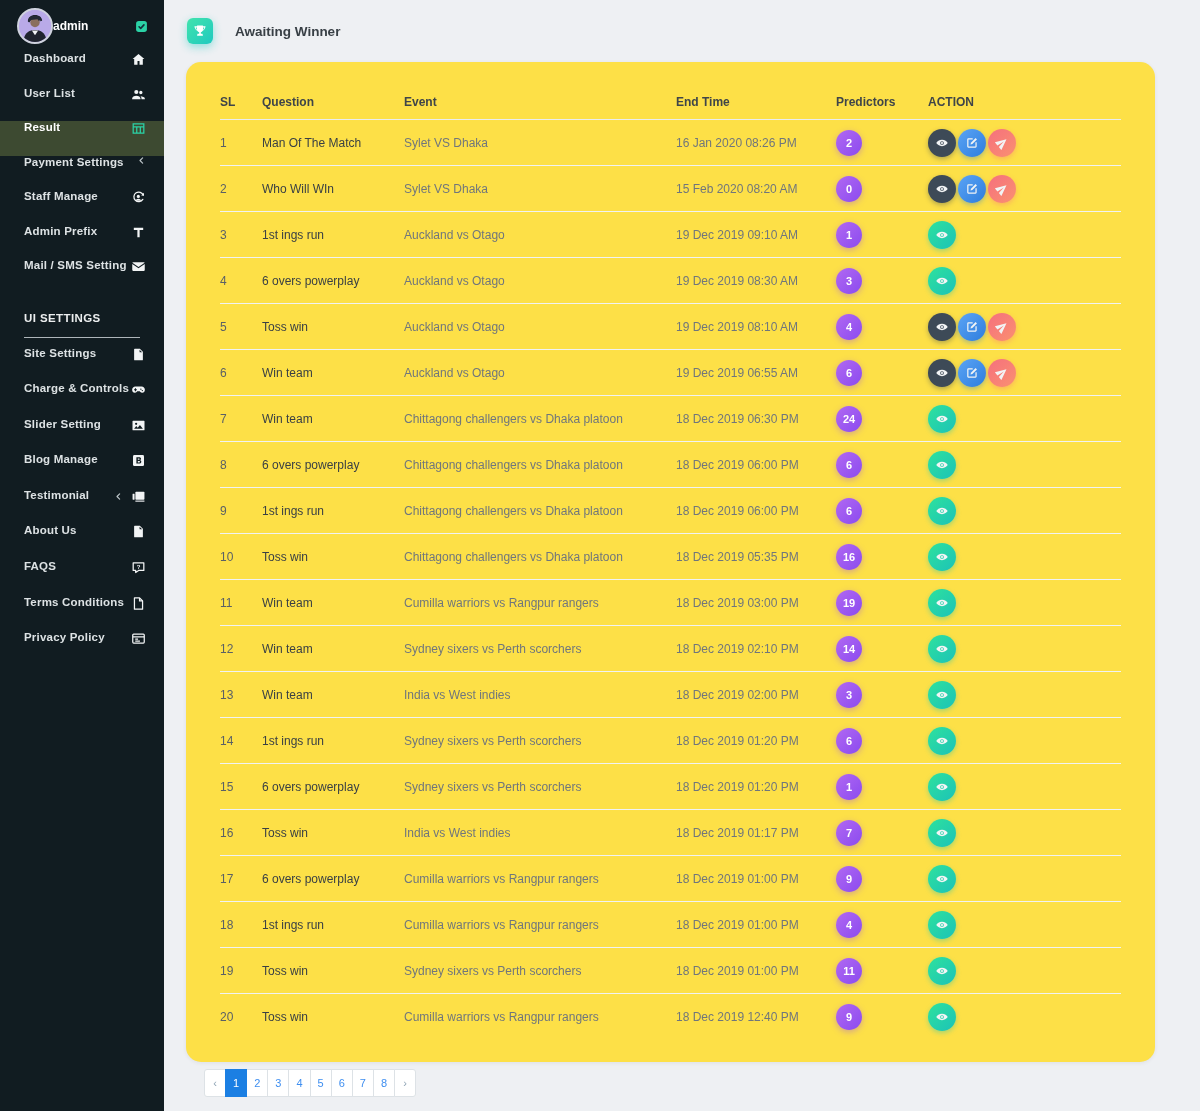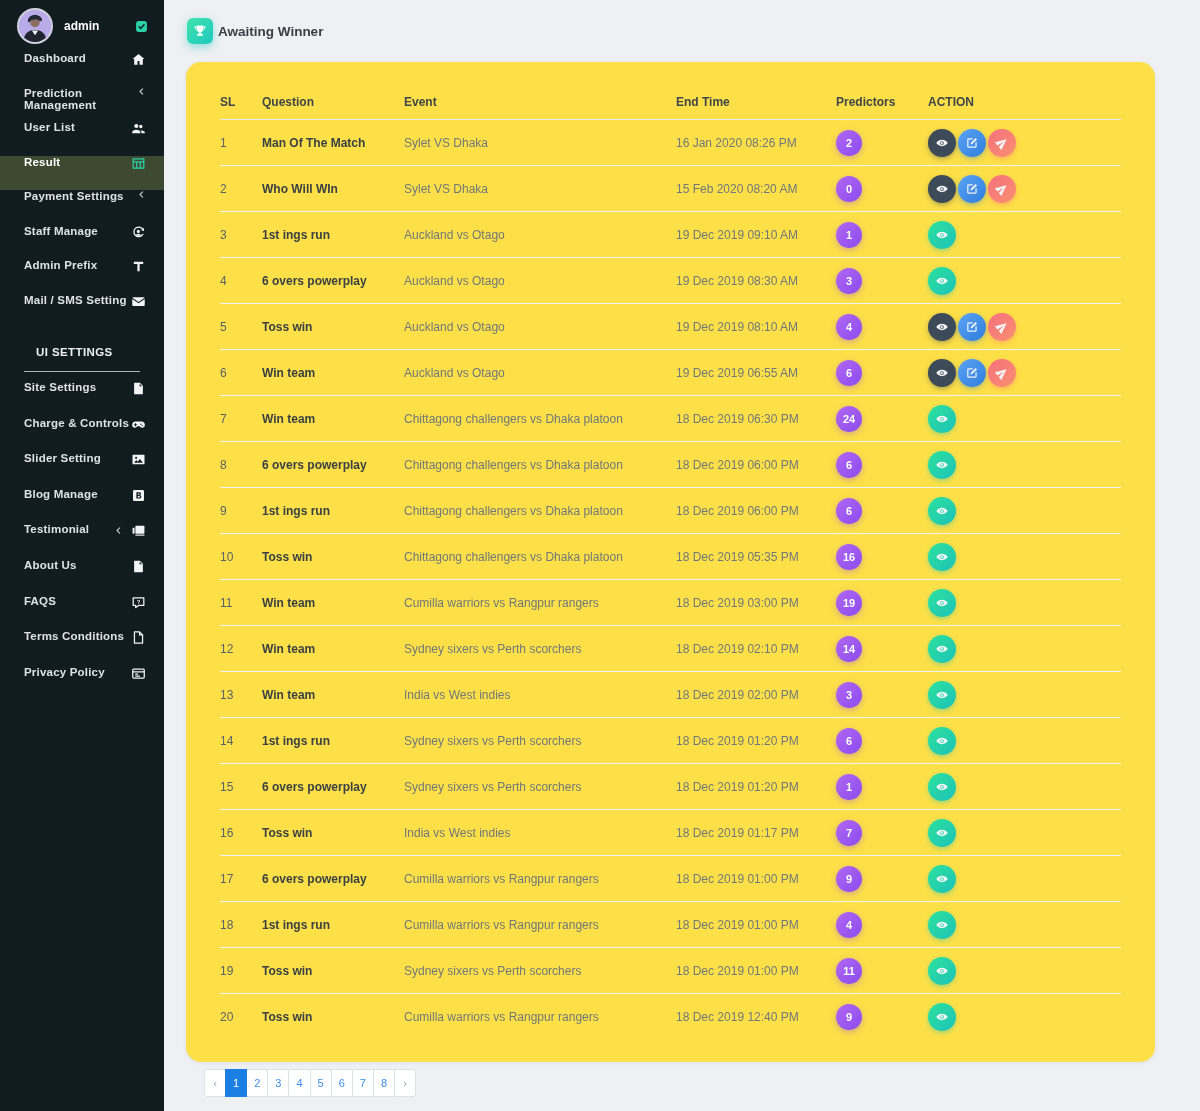--- a/index.html
+++ b/index.html
@@ -8,46 +8,46 @@
     display:flex;
     font-family:"Liberation Sans", sans-serif;
     background:#eef0f3;
   }
 
   
   .sidebar {
     width:164px; height:1111px; flex-shrink:0;
     background:#111c21; color:#e3e7e9;
   }
-  .profile { display:flex; align-items:center; gap:11px; padding:8px 16px 8px 17px; height:52px; }
+  .profile { display:flex; align-items:center; gap:0; padding:8px 16px 8px 17px; height:52px; }
   .avatar { width:36px; height:36px; border-radius:50%; overflow:hidden; border:2px solid #cfd2de; flex-shrink:0; background:#b9aae8; }
   .avatar svg { display:block; width:100%; height:100%; }
   .profile-name { font-size:12px; font-weight:bold; color:#fff; }
   .profile-badge { margin-left:auto; width:13px; height:13px; color:#2bd2a6; }
   .profile-badge svg { width:13px; height:13px; display:block; }
 
   .nav-item {
     height:34.5px; display:flex; align-items:flex-start; justify-content:space-between;
     padding:0 18px 0 24px; cursor:pointer; font-size:11.5px; font-weight:600;
     color:#dde2e4; letter-spacing:.2px;
   }
   .nav-item.active { background:#3d4a31; color:#fff; }
   .nav-item.active .icon { color:#2bd2a6; }
   .nav-icons { display:flex; align-items:center; gap:8px; }
   .icon { width:15px; height:15px; display:inline-flex; align-items:center; justify-content:center; color:#f2f4f5; }
   .icon svg { width:100%; height:100%; display:block; }
   .icon.chev { width:9px; height:9px; color:#b9c1c5; }
 
-  .section-title { margin-top:18px; padding:0 24px; font-size:11.5px; font-weight:bold; color:#eceeef; letter-spacing:.4px;margin-left:12px; }
+  .section-title { margin-top:18px; padding:0 24px; font-size:11.5px; font-weight:bold; color:#eceeef; letter-spacing:.4px; }
   .section-rule { border:none; border-top:1px solid #aeb5b9; margin:13px 24px 9px 24px; }
   .nav2 .nav-item { height:35.6px; }
 
   
   .main { flex:1; padding:0 45px 0 22px; }
-  .title-row { height:62px; display:flex; align-items:center; gap:5px; padding-left:1px; }
+  .title-row { height:62px; display:flex; align-items:center; gap:22px; padding-left:1px; }
   .title-icon {
     width:26px; height:26px; border-radius:6px; color:#fff;
     background:linear-gradient(135deg,#41e3ac,#1fc9c0);
     display:flex; align-items:center; justify-content:center;
     box-shadow:0 3px 8px rgba(31,201,192,.45);
   }
   .title-icon svg { width:14px; height:14px; }
   .page-title { font-size:13.5px; font-weight:bold; color:#383f45; }
 
   .card {
@@ -56,21 +56,21 @@
     padding:23px 34px 22px 34px;
   }
   .thead, .trow {
     display:grid;
     grid-template-columns:42px 142px 272px 160px 92px 1fr;
     align-items:center;
   }
   .thead { height:35px; border-bottom:1px solid #e9ecef; font-size:12px; font-weight:bold; color:#3f4549; }
   .trow { height:46px; border-bottom:1px solid #f0f2f4; font-size:12px; color:#70767c; }
   .trow:last-child { border-bottom:none; }
-  .cell-q { font-weight:bold; color:#3a4044; }
+  .cell-q { font-weight:normal; color:#3a4044; }
   .cell-sl { color:#5a6066; }
 
   .badge {
     width:26px; height:26px; border-radius:50%; display:flex; align-items:center; justify-content:center;
     background:linear-gradient(135deg,#b168f2,#8b4bef);
     color:#fff; font-size:11px; font-weight:bold;
     box-shadow:0 2px 6px rgba(150,80,240,.4);
   }
 
   .actions { display:flex; align-items:center; gap:2px; }
@@ -125,30 +125,20 @@
         <span class="nav-label">Dashboard</span>
         <span class="nav-icons">
           <span class="icon">
             <svg viewBox="0 0 24 24">
               <path fill="currentColor" d="M12 3 2.6 11.2h2.5v9.3h5.3v-6.2h3.2v6.2h5.3v-9.3h2.5z"></path>
             </svg>
           </span>
         </span>
       </div>
       <div class="nav-item">
-        <span class="nav-label">Prediction Management</span>
-        <span class="nav-icons">
-          <span class="icon chev">
-            <svg viewBox="0 0 24 24">
-              <path fill="none" stroke="currentColor" stroke-width="3.2" stroke-linecap="round" stroke-linejoin="round" d="M15 5 8 12l7 7"></path>
-            </svg>
-          </span>
-        </span>
-      </div>
-      <div class="nav-item">
         <span class="nav-label">User List</span>
         <span class="nav-icons">
           <span class="icon">
             <svg viewBox="0 0 24 24">
               <path fill="currentColor" d="M8.5 11.2a3.3 3.3 0 1 0 0-6.6 3.3 3.3 0 0 0 0 6.6Zm7.2.3a2.7 2.7 0 1 0 0-5.4 2.7 2.7 0 0 0 0 5.4ZM1.8 18.6c0-3.1 3.1-4.8 6.7-4.8s6.7 1.7 6.7 4.8v.9H1.8Zm15 .9v-.9c0-1.6-.6-2.9-1.7-3.8 3.1.1 7.1 1.3 7.1 3.8v.9Z"></path>
             </svg>
           </span>
         </span>
       </div>
       <div class="nav-item active">

